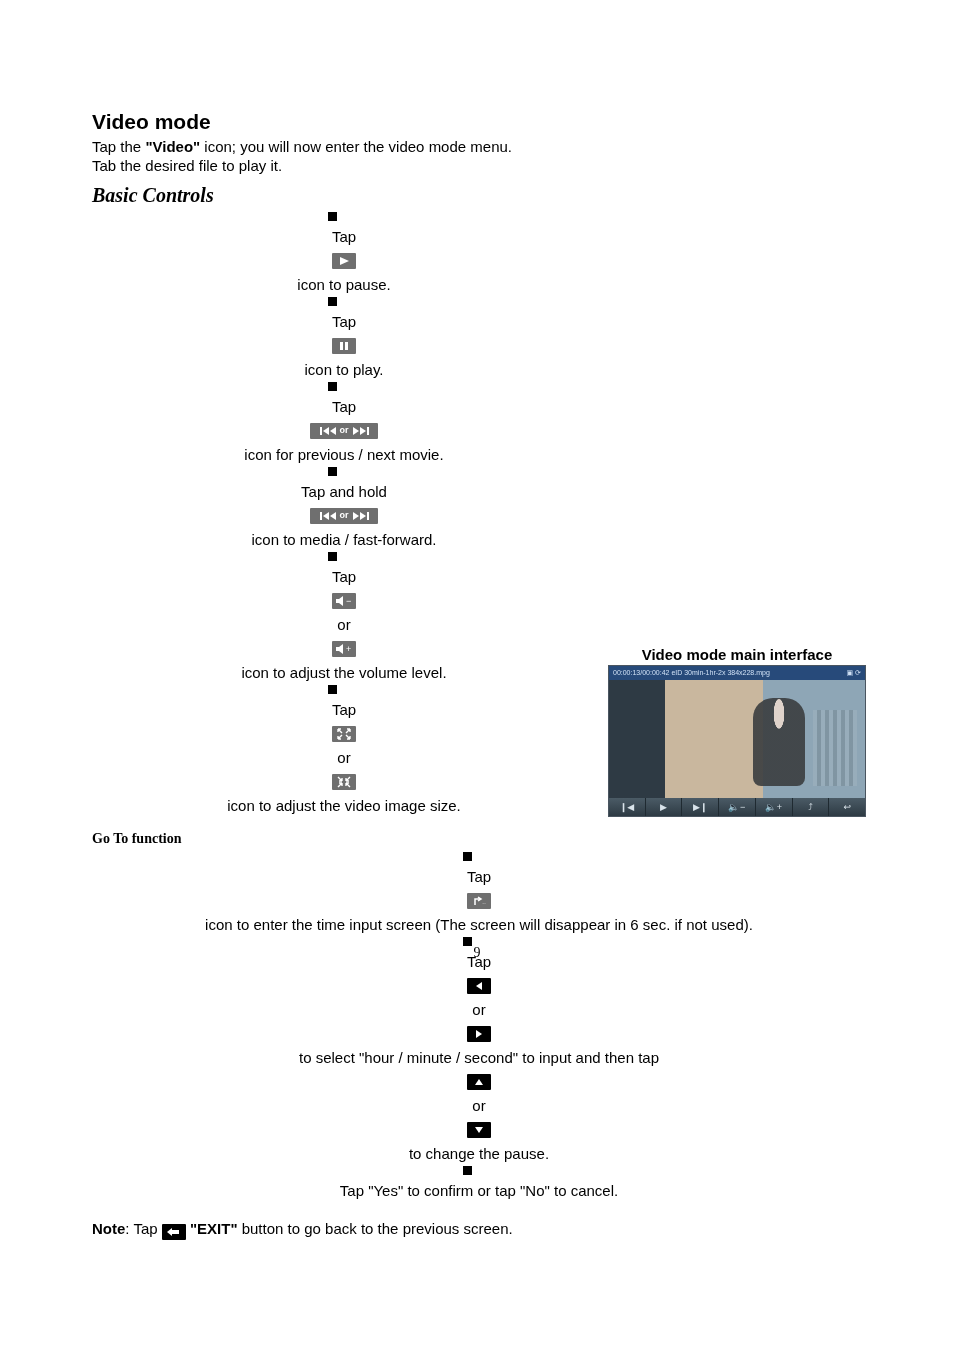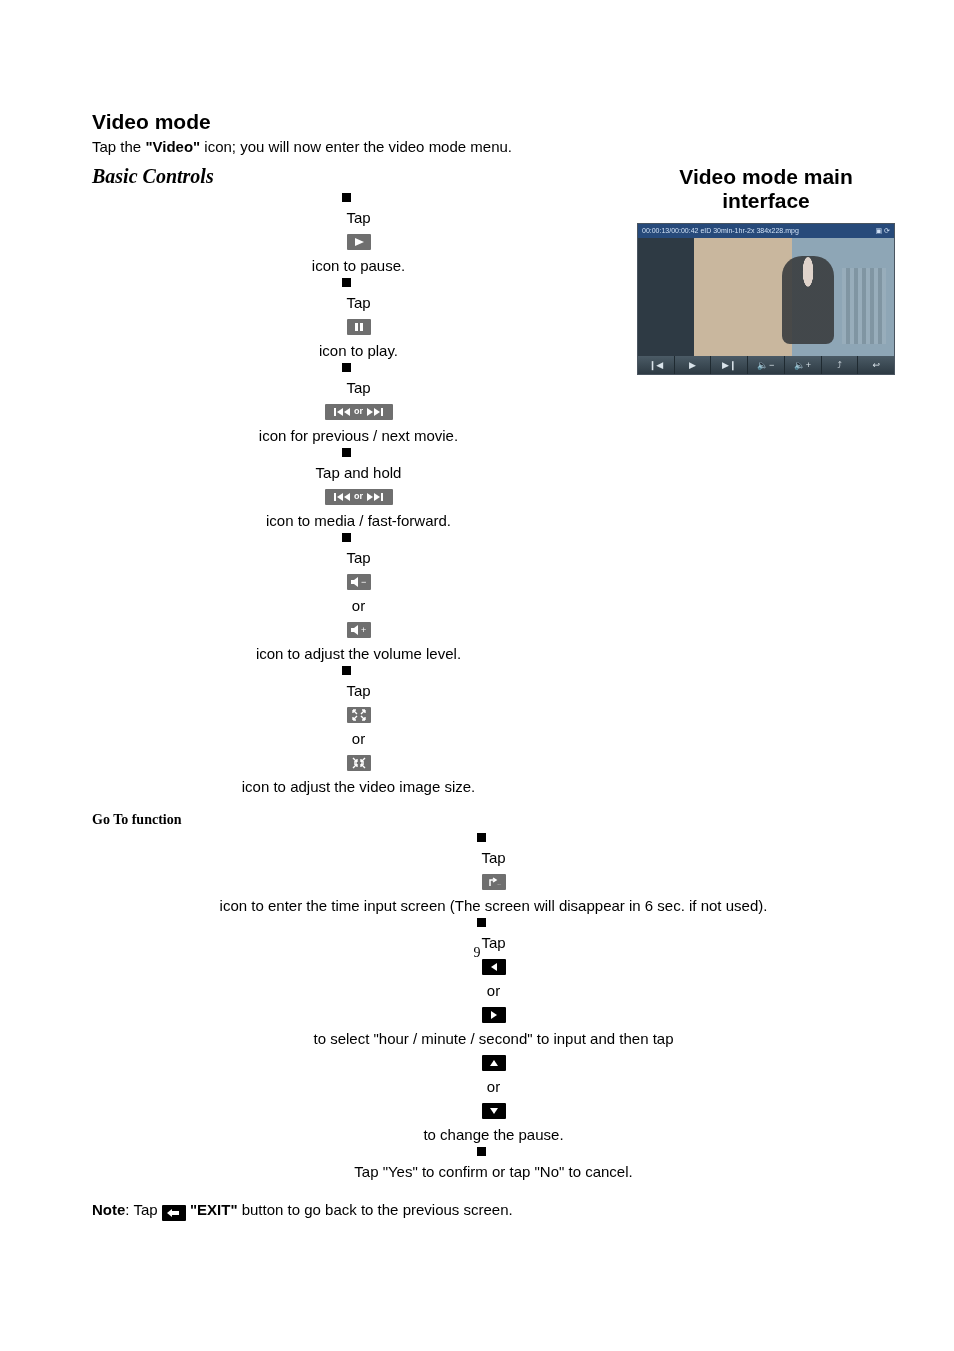--- a/index.html
+++ b/index.html
@@ -9,21 +9,21 @@
     width: 954px;
     height: 1351px;
     background: #fff;
     font-family: Arial, Helvetica, sans-serif;
     color: #000;
   }
   .page {
     box-sizing: border-box;
     width: 954px;
     height: 1003px;
-    padding: 110px 59px 0 92px;
+    padding: 110px 88px 0 92px;
     position: relative;
   }
   .h1 {
     font-weight: bold;
     font-size: 21px;
     margin: 0 0 4px 0;
   }
   .h2 {
     font-family: "Times New Roman", Times, serif;
     font-style: italic;
@@ -76,29 +76,29 @@
     font-size: 10px;
     line-height: 1;
     border-radius: 1px;
     vertical-align: middle;
     flex: 0 0 auto;
   }
   .icn svg { display: block; }
   .two-col {
     display: flex;
     gap: 12px;
-    align-items: flex-start;
+    align-items: flex-end;
   }
   .two-col .left { flex: 1 1 auto; }
   .two-col .right { flex: 0 0 auto; width: 258px; }
   .caption {
     font-weight: bold;
-    font-size: 21px;
+    font-size: 15px;
     text-align: center;
-    margin-bottom: 10px;
+    margin-bottom: 2px;
   }
   .thumb {
     width: 258px;
     height: 152px;
     background: linear-gradient(180deg,#7da2c0 0%, #9fb7c7 30%, #6b7f8d 100%);
     border: 1px solid #4a5560;
     position: relative;
     overflow: hidden;
     box-sizing: border-box;
   }
@@ -153,20 +153,21 @@
 </head>
 <body>
 
 <div class="page">
   <div class="h1">Video mode</div>
 
   <div class="body">
     <p>
       <span>Tap the </span><b>"Video"</b><span> icon; you will now enter the video mode menu.</span>
     </p>
+    <p>Tab the desired file to play it.</p>
   </div>
 
   <div class="two-col" style="margin-top:8px;">
     <div class="left">
       <div class="h2">Basic Controls</div>
       <ul class="sq">
         <li>
           <span class="bullet"></span>
           <span>Tap </span>
           <span class="icn">

